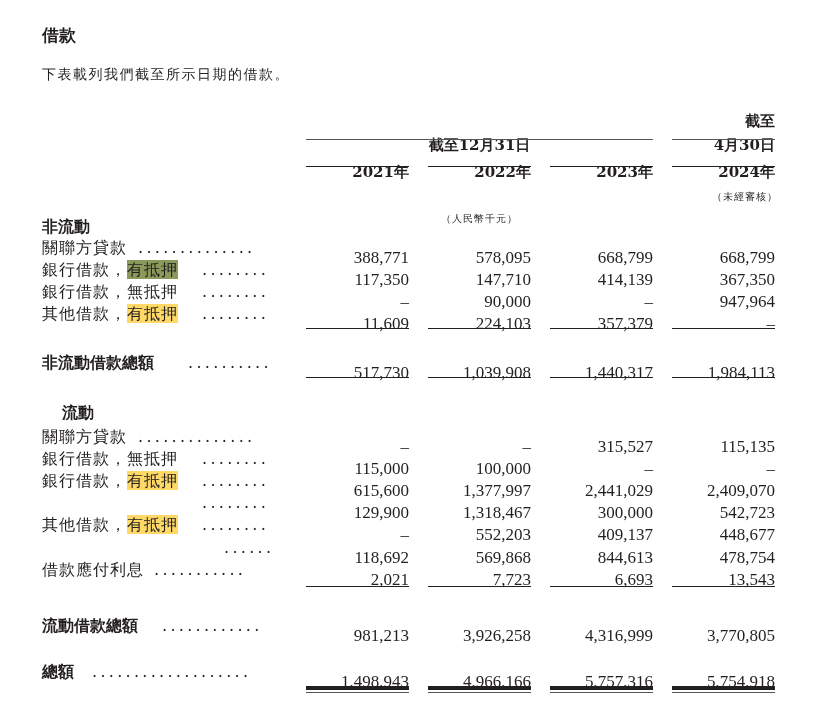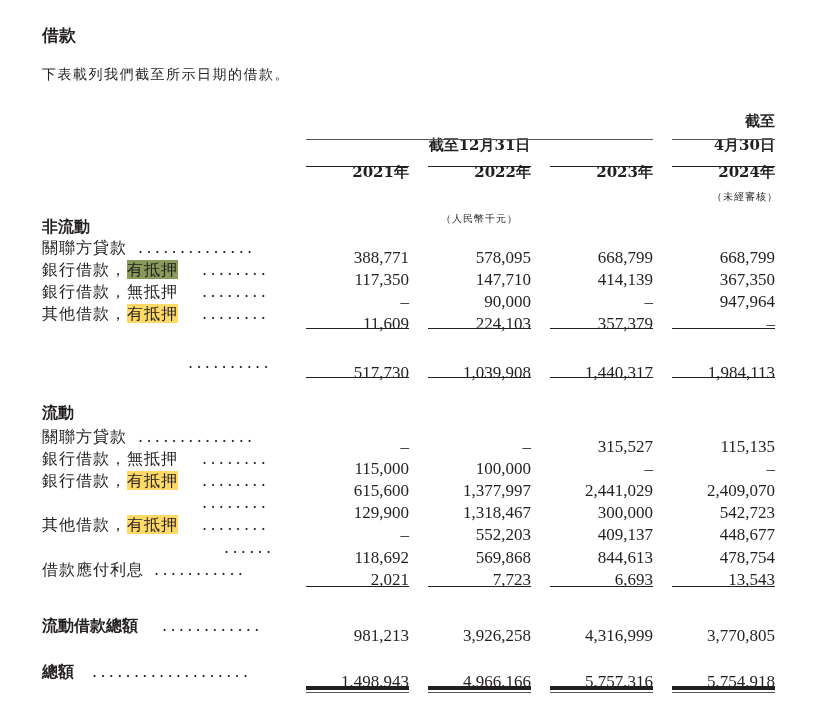--- a/index.html
+++ b/index.html
@@ -108,33 +108,34 @@
   <span class="num c2">357,379</span>
   <span class="num c3">–</span>
 </div>
 
 <div class="rule" style="left:306px; top:328px; width:103px;"></div>
 <div class="rule" style="left:428px; top:328px; width:103px;"></div>
 <div class="rule" style="left:550px; top:328px; width:103px;"></div>
 <div class="rule" style="left:672px; top:328px; width:103px;"></div>
 
 <div class="row" style="top:353px;">
+  <span class="label bold">非流動借款總額</span>
   <span class="leader" style="left:146px;">..........</span>
   <span class="num c0">517,730</span>
   <span class="num c1">1,039,908</span>
   <span class="num c2">1,440,317</span>
   <span class="num c3">1,984,113</span>
 </div>
 
 <div class="rule" style="left:306px; top:377px; width:103px;"></div>
 <div class="rule" style="left:428px; top:377px; width:103px;"></div>
 <div class="rule" style="left:550px; top:377px; width:103px;"></div>
 <div class="rule" style="left:672px; top:377px; width:103px;"></div>
 
-<div class="group-head" style="top:403px;">流動</div>
+<div class="group-head" style="top:403px;margin-left:20px;">流動</div>
 
 <div class="row" style="top:427px;">
   <span class="label">關聯方貸款</span>
   <span class="leader" style="left:96px;">..............</span>
   <span class="num c0">–</span>
   <span class="num c1">–</span>
   <span class="num c2">315,527</span>
   <span class="num c3">115,135</span>
 </div>
 <div class="row" style="top:449px;">

